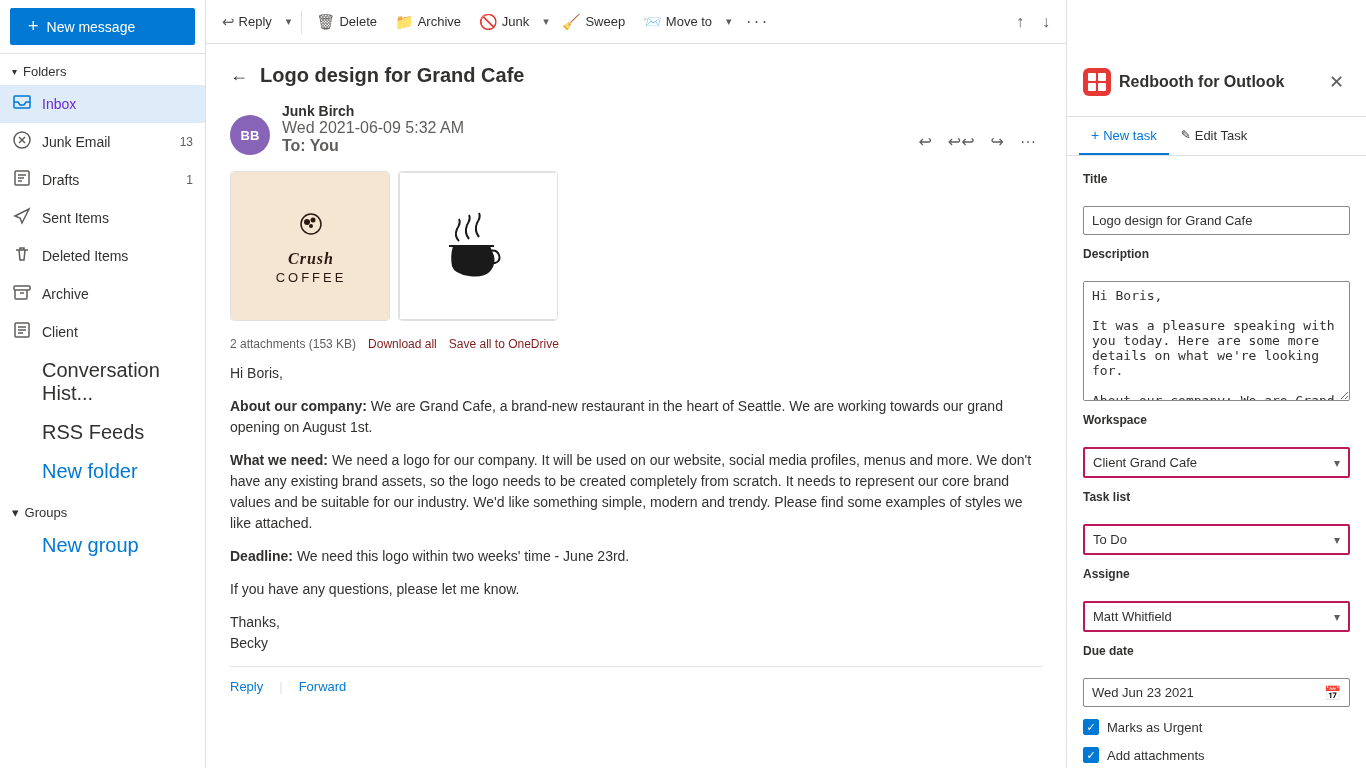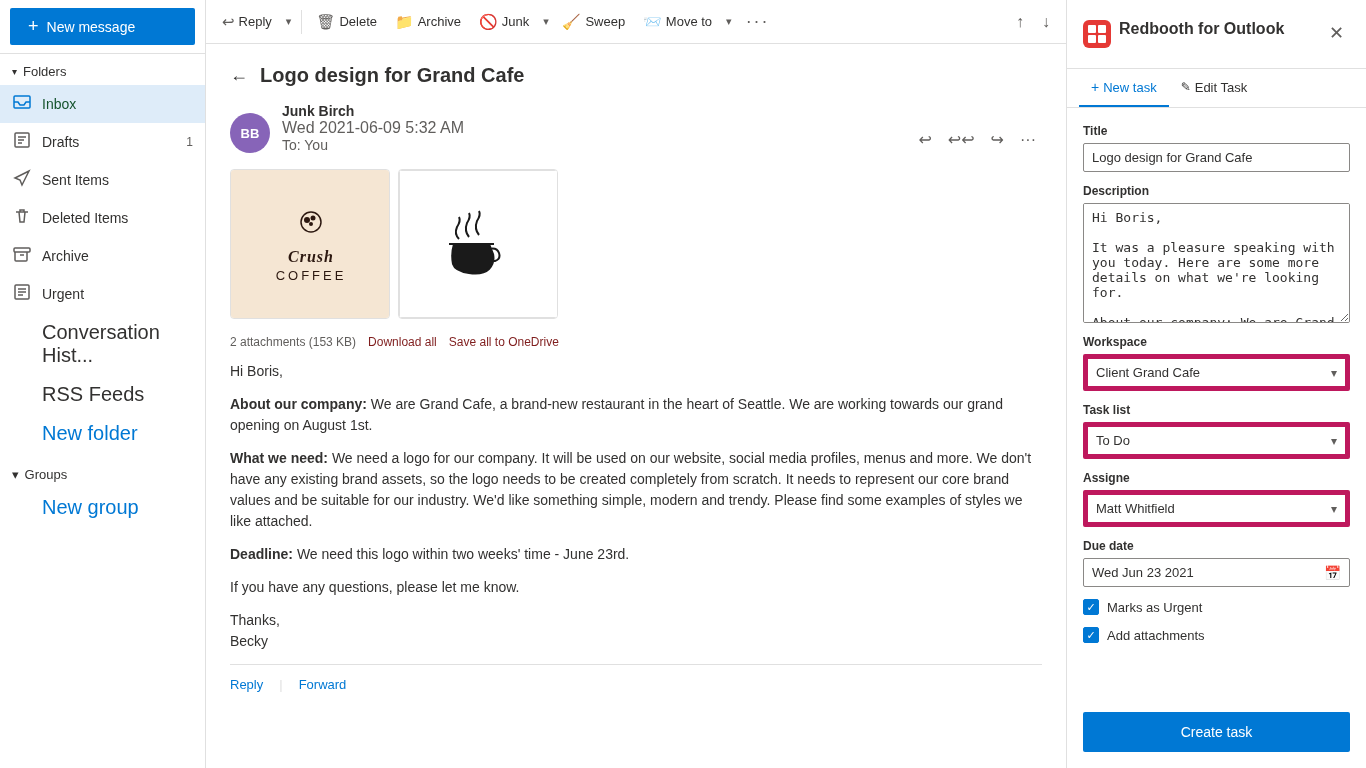--- a/index.html
+++ b/index.html
@@ -8,21 +8,21 @@
     
     .sidebar { width: 206px; background: #fff; border-right: 1px solid #e0e0e0; display: flex; flex-direction: column; height: 100%; }
     .sidebar-top { padding: 8px 10px; border-bottom: 1px solid #e0e0e0; }
     .new-message-btn { background: #0078d4; color: #fff; border: none; border-radius: 2px; padding: 8px 18px; font-size: 14px; cursor: pointer; width: 100%; text-align: left; display: flex; align-items: center; gap: 8px; }
     .new-message-btn .plus-icon { font-size: 18px; font-weight: 300; }
 
     .folders-header { display: flex; align-items: center; gap: 6px; padding: 10px 12px 6px 12px; font-size: 13px; color: #323130; cursor: pointer; }
     .folders-header .chevron { font-size: 10px; }
 
     .nav-item { display: flex; align-items: center; gap: 10px; padding: 8px 12px; cursor: pointer; color: #323130; font-size: 14px; position: relative; }
-    .nav-item.active { background: #deecf9; color: #14532d; }
+    .nav-item.active { background: #deecf9; color: #6d28d9; }
     .nav-item .icon { width: 20px; text-align: center; font-size: 16px; color: #605e5c; }
     .nav-item.active .icon { color: #0078d4; }
     .nav-item .badge { margin-left: auto; background: transparent; color: #605e5c; font-size: 12px; }
 
     .nav-item-plain { padding: 8px 12px 8px 42px; cursor: pointer; color: #323130; font-size: 20px; }
     .nav-item-plain.link { color: #0078d4; }
 
     .groups-header { display: flex; align-items: center; gap: 6px; padding: 10px 12px 6px 12px; font-size: 13px; color: #323130; cursor: pointer; margin-top: 4px; }
 
     
@@ -40,21 +40,21 @@
     
     .email-view { flex: 1; padding: 20px 24px; overflow-y: auto; }
     .email-subject { font-size: 20px; font-weight: 600; color: #323130; margin-bottom: 16px; display: flex; align-items: center; gap: 12px; }
     .back-btn { cursor: pointer; color: #323130; font-size: 18px; background: none; border: none; }
 
     .email-header { display: flex; align-items: flex-end; gap: 12px; margin-bottom: 16px; }
     .avatar { width: 40px; height: 40px; border-radius: 50%; background: #8764b8; color: #fff; display: flex; align-items: center; justify-content: center; font-size: 13px; font-weight: 600; flex-shrink: 0; }
     .sender-info { flex: 1; }
     .sender-name { font-weight: 600; font-size: 14px; color: #323130; }
     .sender-date { font-size: 16px; color: #605e5c; }
-    .sender-to { font-size: 14px; color: #605e5c; }
+    .sender-to { font-size: 16px; color: #605e5c; font-weight: bold; }
     .email-actions { display: flex; gap: 4px; align-items: center; margin-left: auto; }
     .email-action-btn { background: none; border: none; cursor: pointer; color: #605e5c; font-size: 16px; padding: 4px 6px; border-radius: 2px; }
 
     .attachments { display: flex; gap: 8px; margin-bottom: 16px; flex-wrap: wrap; }
     .attachment { border: 1px solid #e0e0e0; border-radius: 4px; overflow: hidden; width: 160px; }
     .attachment-img { width: 160px; height: 148px; display: flex; align-items: center; justify-content: center; }
     .attach-beige { background: #f5e6d3; }
     .attach-white { background: #ffffff; border: 1px solid #e0e0e0; }
     .attach-info { display: flex; gap: 12px; font-size: 12px; color: #605e5c; margin-bottom: 12px; }
     .attach-info a { color: #7f1d1d; cursor: pointer; text-decoration: none; }
@@ -62,38 +62,38 @@
     .email-body { font-size: 14px; color: #323130; line-height: 1.5; }
     .email-body p { margin-bottom: 12px; }
     .email-body .bold { font-weight: 700; }
 
     .email-reply-bar { display: flex; gap: 16px; padding: 12px 0; border-top: 1px solid #e0e0e0; margin-top: 12px; }
     .reply-link { color: #0078d4; cursor: pointer; font-size: 13px; text-decoration: none; }
     .reply-divider { color: #e0e0e0; }
 
     
     .right-panel { width: 300px; background: #fff; border-left: 1px solid #e0e0e0; display: flex; flex-direction: column; height: 100%; }
-    .right-panel-header { display: flex; align-items: flex-start; gap: 8px; padding: 20px 16px; border-bottom: 1px solid #e0e0e0; }
+    .right-panel-header { display: flex; align-items: center; gap: 8px; padding: 20px 16px; border-bottom: 1px solid #e0e0e0; margin-top: 48px; }
     .redbooth-icon { width: 28px; height: 28px; background: #e53935; border-radius: 6px; display: flex; align-items: center; justify-content: center; flex-shrink: 0; }
     .redbooth-icon-grid { display: grid; grid-template-columns: 1fr 1fr; gap: 2px; padding: 4px; }
     .redbooth-icon-grid span { background: #fff; border-radius: 1px; display: block; width: 8px; height: 8px; }
     .right-panel-title { font-size: 16px; font-weight: 600; color: #323130; flex: 1; }
     .close-btn { background: none; border: none; cursor: pointer; color: #605e5c; font-size: 18px; padding: 2px 6px; }
 
     .right-panel-tabs { display: flex; border-bottom: 1px solid #e0e0e0; padding: 0 12px; }
     .rp-tab { padding: 10px 12px; cursor: pointer; font-size: 13px; color: #323130; border-bottom: 2px solid transparent; display: flex; align-items: center; gap: 4px; }
     .rp-tab.active { color: #0078d4; border-bottom: 2px solid #0078d4; }
 
     .right-panel-body { flex: 1; overflow-y: auto; padding: 16px; display: flex; flex-direction: column; gap: 12px; }
 
-    .form-group { display: flex; flex-direction: column; gap: 5px; }
+    .form-group { display: flex; flex-direction: column; gap: 20px; }
     .form-label { font-size: 12px; font-weight: 600; color: #323130; }
     .form-input { border: 1px solid #8a8886; border-radius: 2px; padding: 6px 8px; font-size: 13px; color: #323130; outline: none; }
     .form-textarea { border: 1px solid #8a8886; border-radius: 2px; padding: 6px 8px; font-size: 13px; color: #323130; resize: vertical; height: 120px; outline: none; }
-    .form-select { border: 5px solid #be185d; border-radius: 2px; padding: 6px 8px; font-size: 13px; color: #323130; background: #fff; outline: none; display: flex; align-items: center; justify-content: space-between; cursor: pointer; position: relative; }
+    .form-select { border: 2px solid #be185d; border-radius: 2px; padding: 6px 8px; font-size: 13px; color: #323130; background: #fff; outline: none; display: flex; align-items: center; justify-content: space-between; cursor: pointer; position: relative; }
     .form-select .chevron-down { color: #605e5c; font-size: 12px; }
 
     .checkbox-row { display: flex; align-items: center; gap: 8px; cursor: pointer; }
     .checkbox-box { width: 16px; height: 16px; background: #0078d4; border: 1px solid #0078d4; border-radius: 2px; display: flex; align-items: center; justify-content: center; flex-shrink: 0; }
     .checkbox-box .check { color: #fff; font-size: 11px; }
     .checkbox-label { font-size: 13px; color: #323130; }
 
     .create-task-btn { background: #0078d4; color: #fff; border: none; border-radius: 2px; padding: 12px; font-size: 14px; cursor: pointer; width: 100%; margin-top: auto; }
 
     .date-input-wrapper { position: relative; display: flex; align-items: center; }
@@ -124,20 +124,30 @@
   <div class="nav-item active">
     <span class="icon">
       <svg width="18" height="18" viewBox="0 0 18 18" fill="none">
           <rect x="1" y="3" width="16" height="12" rx="1" stroke="#0078d4" stroke-width="1.5" fill="none"></rect>
           <path d="M1 9h4l2 3h4l2-3h4" stroke="#0078d4" stroke-width="1.5" fill="none"></path>
         </svg>
     </span>
     <span>Inbox</span>
   </div>
 
+  <div class="nav-item">
+    <span class="icon">
+      <svg width="18" height="18" viewBox="0 0 18 18" fill="none">
+          <circle cx="9" cy="9" r="8" stroke="#605e5c" stroke-width="1.5"></circle>
+          <path d="M6 6l6 6M12 6l-6 6" stroke="#605e5c" stroke-width="1.5"></path>
+        </svg>
+    </span>
+    <span>Junk Email</span>
+    <span class="badge">13</span>
+  </div>
 
   <div class="nav-item">
     <span class="icon">
       <svg width="18" height="18" viewBox="0 0 18 18" fill="none">
           <rect x="2" y="2" width="14" height="14" rx="1" stroke="#605e5c" stroke-width="1.5" fill="none"></rect>
           <path d="M5 6h8M5 9h6M5 12h4" stroke="#605e5c" stroke-width="1.5"></path>
         </svg>
     </span>
     <span>Drafts</span>
     <span class="badge">1</span>
@@ -172,21 +182,21 @@
     <span>Archive</span>
   </div>
 
   <div class="nav-item">
     <span class="icon">
       <svg width="18" height="18" viewBox="0 0 18 18" fill="none">
           <rect x="2" y="2" width="14" height="14" rx="1" stroke="#605e5c" stroke-width="1.5" fill="none"></rect>
           <path d="M5 6h8M5 9h8M5 12h5" stroke="#605e5c" stroke-width="1.5"></path>
         </svg>
     </span>
-    <span>Urgent</span>
+    <span>Client</span>
   </div>
 
   <div class="nav-item-plain">
     <span>Conversation Hist...</span>
   </div>
   <div class="nav-item-plain">
     <span>RSS Feeds</span>
   </div>
   <div class="nav-item-plain link">
     <span>New folder</span>

